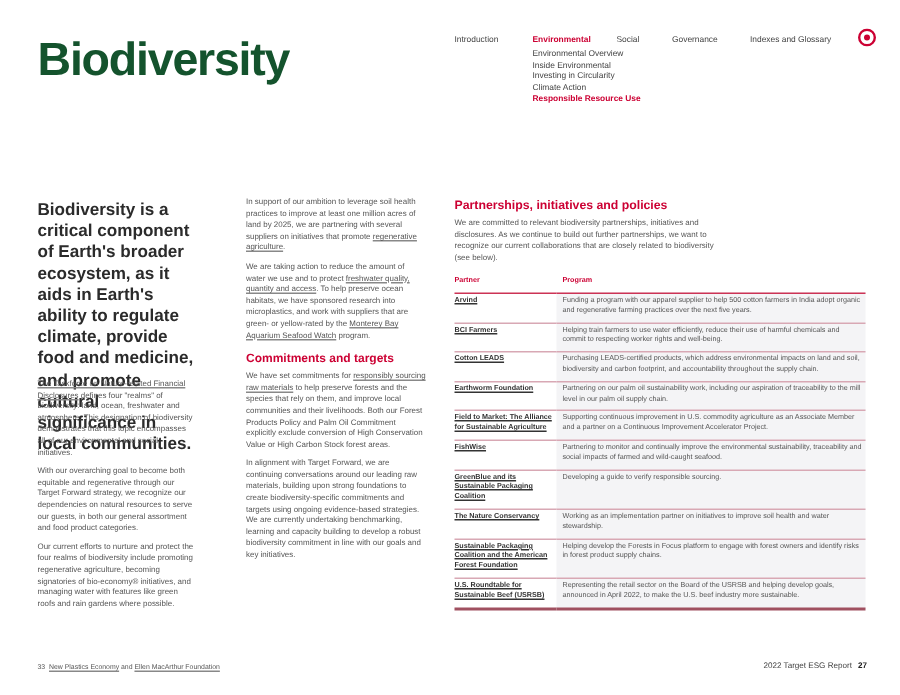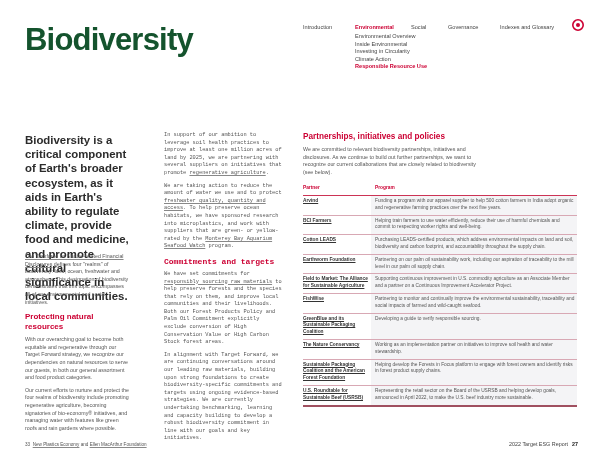--- a/index.html
+++ b/index.html
@@ -23,21 +23,21 @@
   .nav-sub { position: absolute; left: 52px; top: 9px; line-height: 7.6px; white-space: nowrap; }
   .nav-sub div { color: #444; }
   .nav-sub .active { color: #cc0033; font-weight: bold; }
   .logo { position: absolute; left: 572px; top: 19px; width: 12px; height: 12px; }
 
   .lead {
     position: absolute; left: 25px; top: 133px; width: 105px;
     font-size: 11.4px; line-height: 14.2px; color: #2b2b2b; font-weight: bold;
   }
   .col1 { position: absolute; left: 25px; top: 253px; width: 105px; font-size: 5.3px; line-height: 7.6px; color: #555; }
-  .col2 { position: absolute; left: 164px; top: 132px; width: 120px; font-size: 5.3px; line-height: 7.6px; color: #555; font-family: Liberation Mono, monospace; }
+  .col2 { position: absolute; left: 164px; top: 132px; width: 120px; font-size: 5.3px; line-height: 7.6px; color: #555; }
   .col3 { position: absolute; left: 303px; top: 132px; width: 280px; font-size: 5.3px; line-height: 7.6px; color: #555; }
   p { margin: 0 0 5px 0; }
   .h-red { color: #cc0033; font-weight: bold; font-size: 8px; line-height: 10px; margin: 6px 0 4px 0; }
   .h-red.big { font-size: 8.2px; margin-top: 0; }
   .link { text-decoration: underline; text-decoration-color: #888; }
 
   table { border-collapse: collapse; width: 274px; margin-top: 5px; }
   th { text-align: left; color: #cc0033; font-weight: bold; font-size: 4.8px; padding: 3px 0 3px 0; border-bottom: 1.5px solid #cc3355; }
   td { vertical-align: top; padding: 2px 2px 3px 2px; font-size: 4.8px; line-height: 6.8px; border-bottom: 1px solid #d8a8b4; }
   td.partner { width: 66px; color: #333; font-weight: bold; text-decoration: underline; padding-left: 0; }
@@ -72,21 +72,20 @@
 
 <svg class="logo" viewBox="0 0 12 12">
   <circle cx="6" cy="6" r="5.2" fill="none" stroke="#cc0033" stroke-width="1.6"></circle>
   <circle cx="6" cy="6" r="2" fill="#cc0033"></circle>
 </svg>
 
 <div class="lead">Biodiversity is a critical component of Earth's broader ecosystem, as it aids in Earth's ability to regulate climate, provide food and medicine, and promote cultural significance in local communities.</div>
 
 <div class="col1">
   <p><span class="link">The Taskforce on Nature-related Financial Disclosures</span><span> defines four "realms" of biodiversity: land, ocean, freshwater and atmosphere. This designation of biodiversity demonstrates that this topic encompasses all of our environmental and social initiatives.</span></p>
-  <div class="h-red">Protecting natural resources</div>
   <p>With our overarching goal to become both equitable and regenerative through our Target Forward strategy, we recognize our dependencies on natural resources to serve our guests, in both our general assortment and food product categories.</p>
   <p>Our current efforts to nurture and protect the four realms of biodiversity include promoting regenerative agriculture, becoming signatories of bio-economy® initiatives, and managing water with features like green roofs and rain gardens where possible.</p>
 </div>
 
 <div class="col2">
   <p><span>In support of our ambition to leverage soil health practices to improve at least one million acres of land by 2025, we are partnering with several suppliers on initiatives that promote </span><span class="link">regenerative agriculture</span><span>.</span></p>
   <p><span>We are taking action to reduce the amount of water we use and to protect </span><span class="link">freshwater quality, quantity and access</span><span>. To help preserve ocean habitats, we have sponsored research into microplastics, and work with suppliers that are green- or yellow-rated by the </span><span class="link">Monterey Bay Aquarium Seafood Watch</span><span> program.</span></p>
   <div class="h-red">Commitments and targets</div>
   <p><span>We have set commitments for </span><span class="link">responsibly sourcing raw materials</span><span> to help preserve forests and the species that rely on them, and improve local communities and their livelihoods. Both our Forest Products Policy and Palm Oil Commitment explicitly exclude conversion of High Conservation Value or High Carbon Stock forest areas.</span></p>
   <p>In alignment with Target Forward, we are continuing conversations around our leading raw materials, building upon strong foundations to create biodiversity-specific commitments and targets using ongoing evidence-based strategies. We are currently undertaking benchmarking, learning and capacity building to develop a robust biodiversity commitment in line with our goals and key initiatives.</p>

